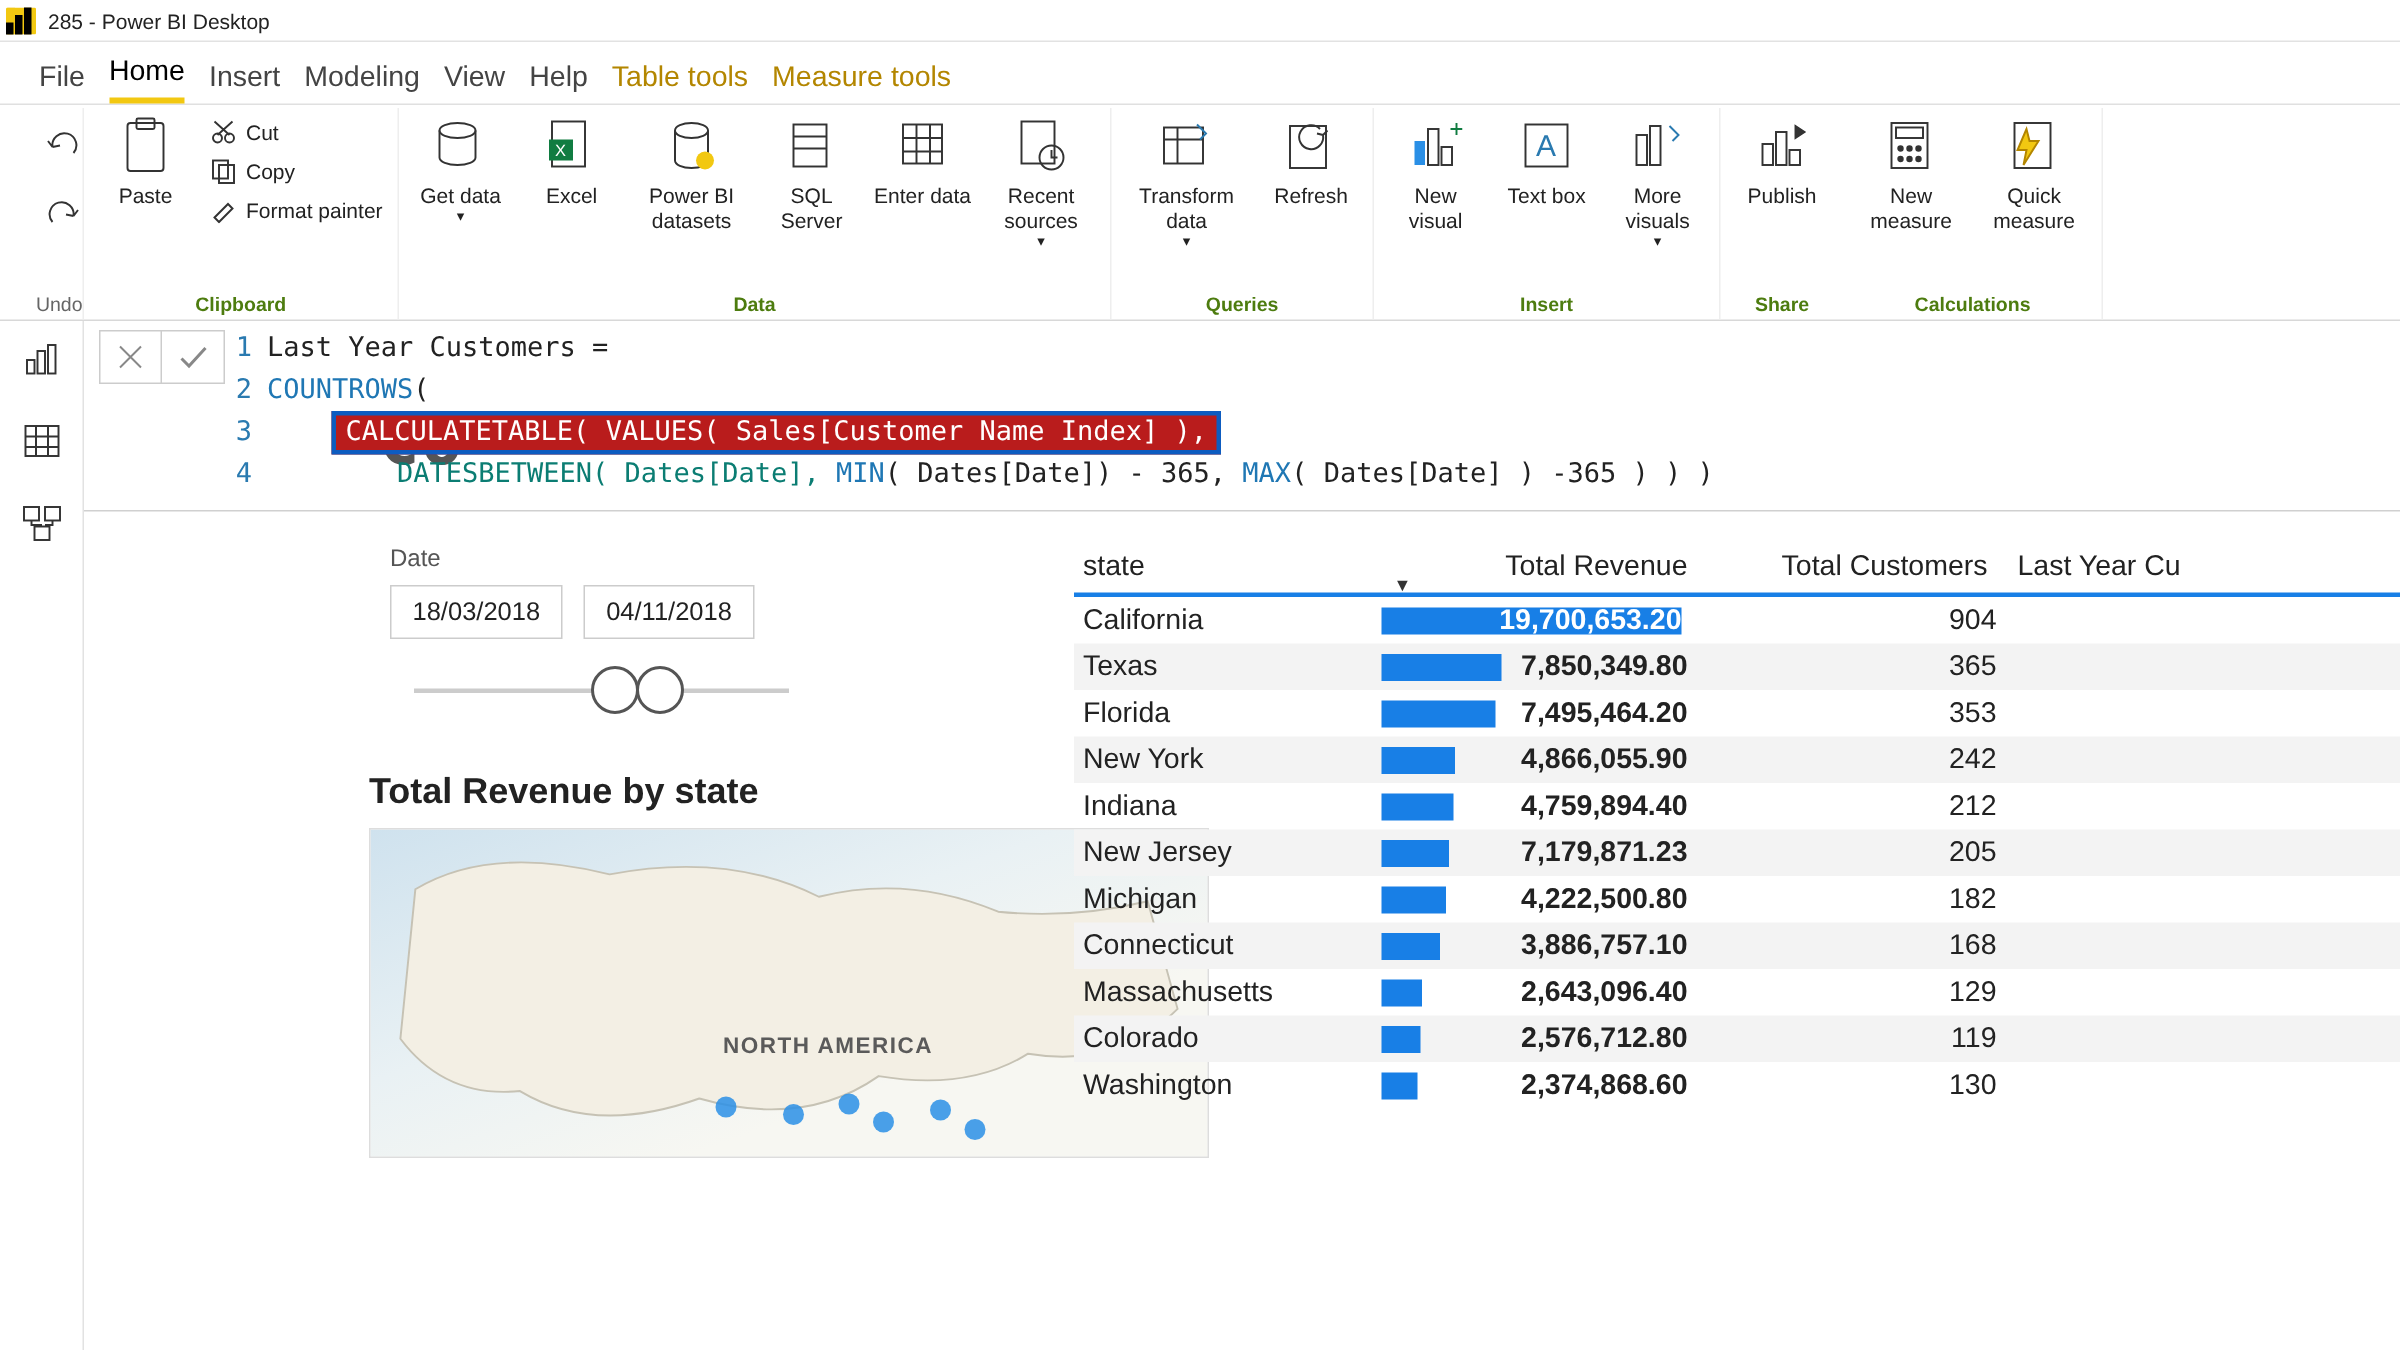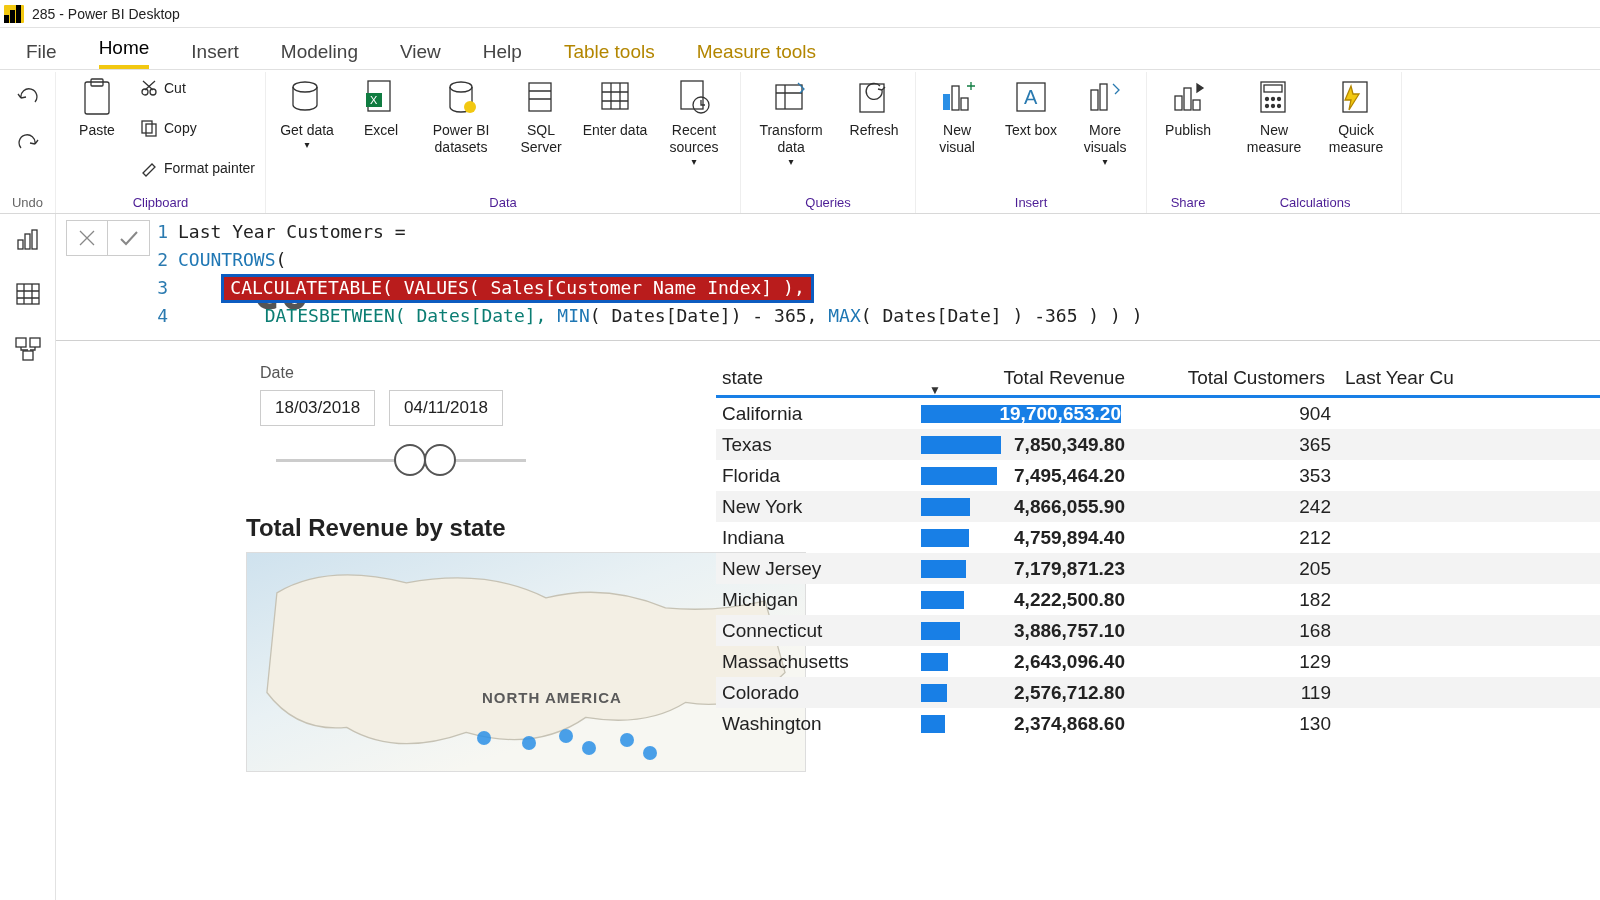--- a/index.html
+++ b/index.html
@@ -1,32 +1,32 @@
 <!DOCTYPE html>
 <html><head>
 <meta charset="utf-8">
 <style>
   * { box-sizing: border-box; margin: 0; padding: 0; }
   body { font-family: "Segoe UI", Arial, sans-serif; font-size: 13px; color: #222; background: #fff; overflow: hidden; width:1600px; height:900px;}
   .titlebar { height: 28px; display: flex; align-items: center; padding-left: 4px; border-bottom: 1px solid #e2e2e2;}
   .titlebar .logo { width: 20px; height: 18px; background: linear-gradient(to right, #f2c811 6px, transparent 6px), #f2c811; border-radius:1px; margin-right: 8px; display:flex; align-items:flex-end;}
   .titlebar .logo span{display:inline-block;width:5px;margin-right:1px;background:#000;}
   .titlebar .title { font-size: 14px; }
-  .tabs { display: flex; align-items: flex-end; height: 42px; padding-left: 26px; gap: 42px; border-bottom: 1px solid #e0e0e0;}
+  .tabs { display: flex; align-items: flex-end; height: 42px; padding-left: 26px; gap: 16px; border-bottom: 1px solid #e0e0e0;}
   .tab { font-size: 19px; color: #444; padding-bottom: 6px; cursor: pointer;}
   .tab.active { color: #000; font-weight: 500; border-bottom: 4px solid #f2c811;}
   .tab.ctx { color: #b38600;}
   .ribbon { display:flex; align-items:stretch; height: 144px; border-bottom: 1px solid #d8d8d8; padding: 2px 0 0 0;}
-  .qat { width: 56px; display:flex; flex-direction:column; align-items:center; justify-content:flex-start; padding-top:16px; gap:24px; border-right:1px solid #eee;}
+  .qat { width: 56px; display:flex; flex-direction:column; align-items:flex-end; justify-content:flex-start; padding-top:16px; gap:24px; border-right:1px solid #eee;}
   .group { display:flex; flex-direction:column; align-items:center; border-right:1px solid #eee; padding: 2px 8px 0 8px;}
   .group-body { flex:1; display:flex; align-items:flex-start; gap:8px; padding-top:4px;}
-  .group-label { font-size:13px; color:#4c1d95; padding-bottom:3px;}
+  .group-label { font-size:13px; color:#4d7c0f; padding-bottom:3px;font-weight:bold;}
   .big { display:flex; flex-direction:column; align-items:center; width: 66px; text-align:center; font-size:14px; line-height:1.2; cursor:pointer; }
   .big .icn { width:40px; height:40px; display:flex; align-items:center; justify-content:center; margin-bottom:4px;}
-  .small-col { display:flex; flex-direction:column; gap:20px;}
+  .small-col { display:flex; flex-direction:column; gap:6px;}
   .small { display:flex; align-items:center; gap:6px; font-size:14px; cursor:pointer; padding:1px 2px;}
   svg { stroke:#333; stroke-width:1.3; fill:none; }
   .main { display:flex; height: calc(900px - 28px - 42px - 144px);}
   .viewbar { width: 56px; border-right:1px solid #e2e2e2; display:flex; flex-direction:column; align-items:center; padding-top:14px; gap:30px;}
   .canvas { flex:1; position:relative; }
   .formula-wrap { display:flex; align-items:flex-start; border-bottom:1px solid #d0d0d0; }
   .fbtns { display:flex; gap:0; padding:6px 6px 6px 10px;}
   .fbtn { width:42px; height:36px; display:flex; align-items:center; justify-content:center; border:1px solid #ccc; background:#fff; cursor:pointer;}
   .fbtn + .fbtn { border-left:none;}
   .formula { flex:1; font-family: Consolas, monospace; font-size:18px; padding: 4px 0 10px 0; line-height:1.55; position:relative;}

